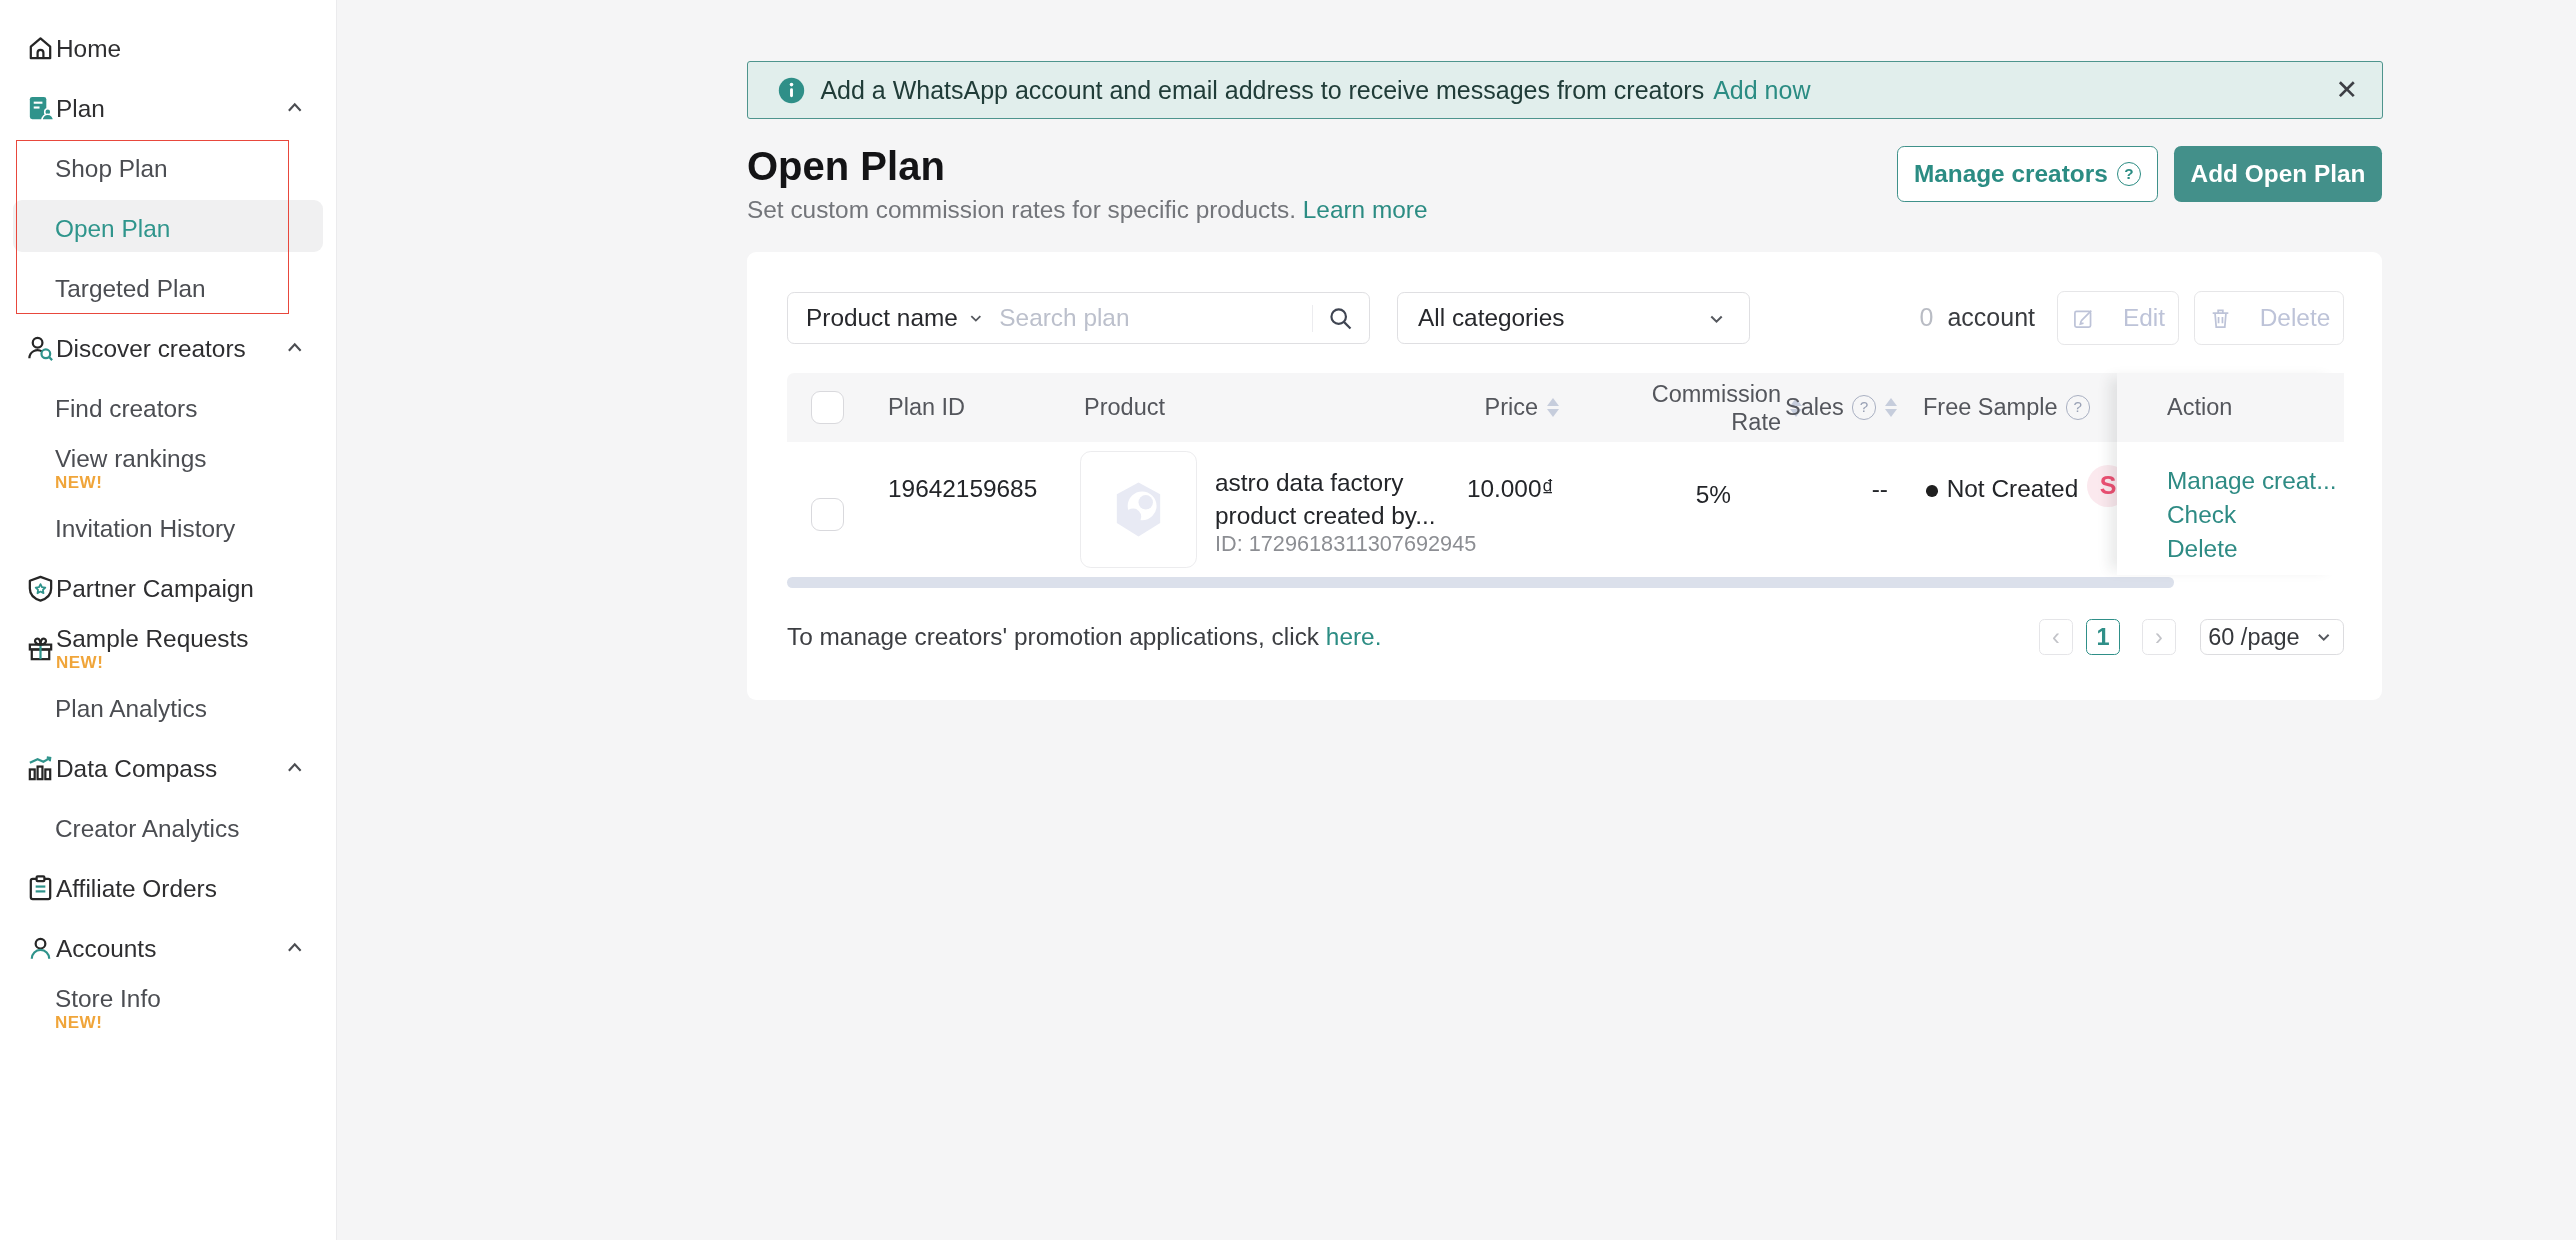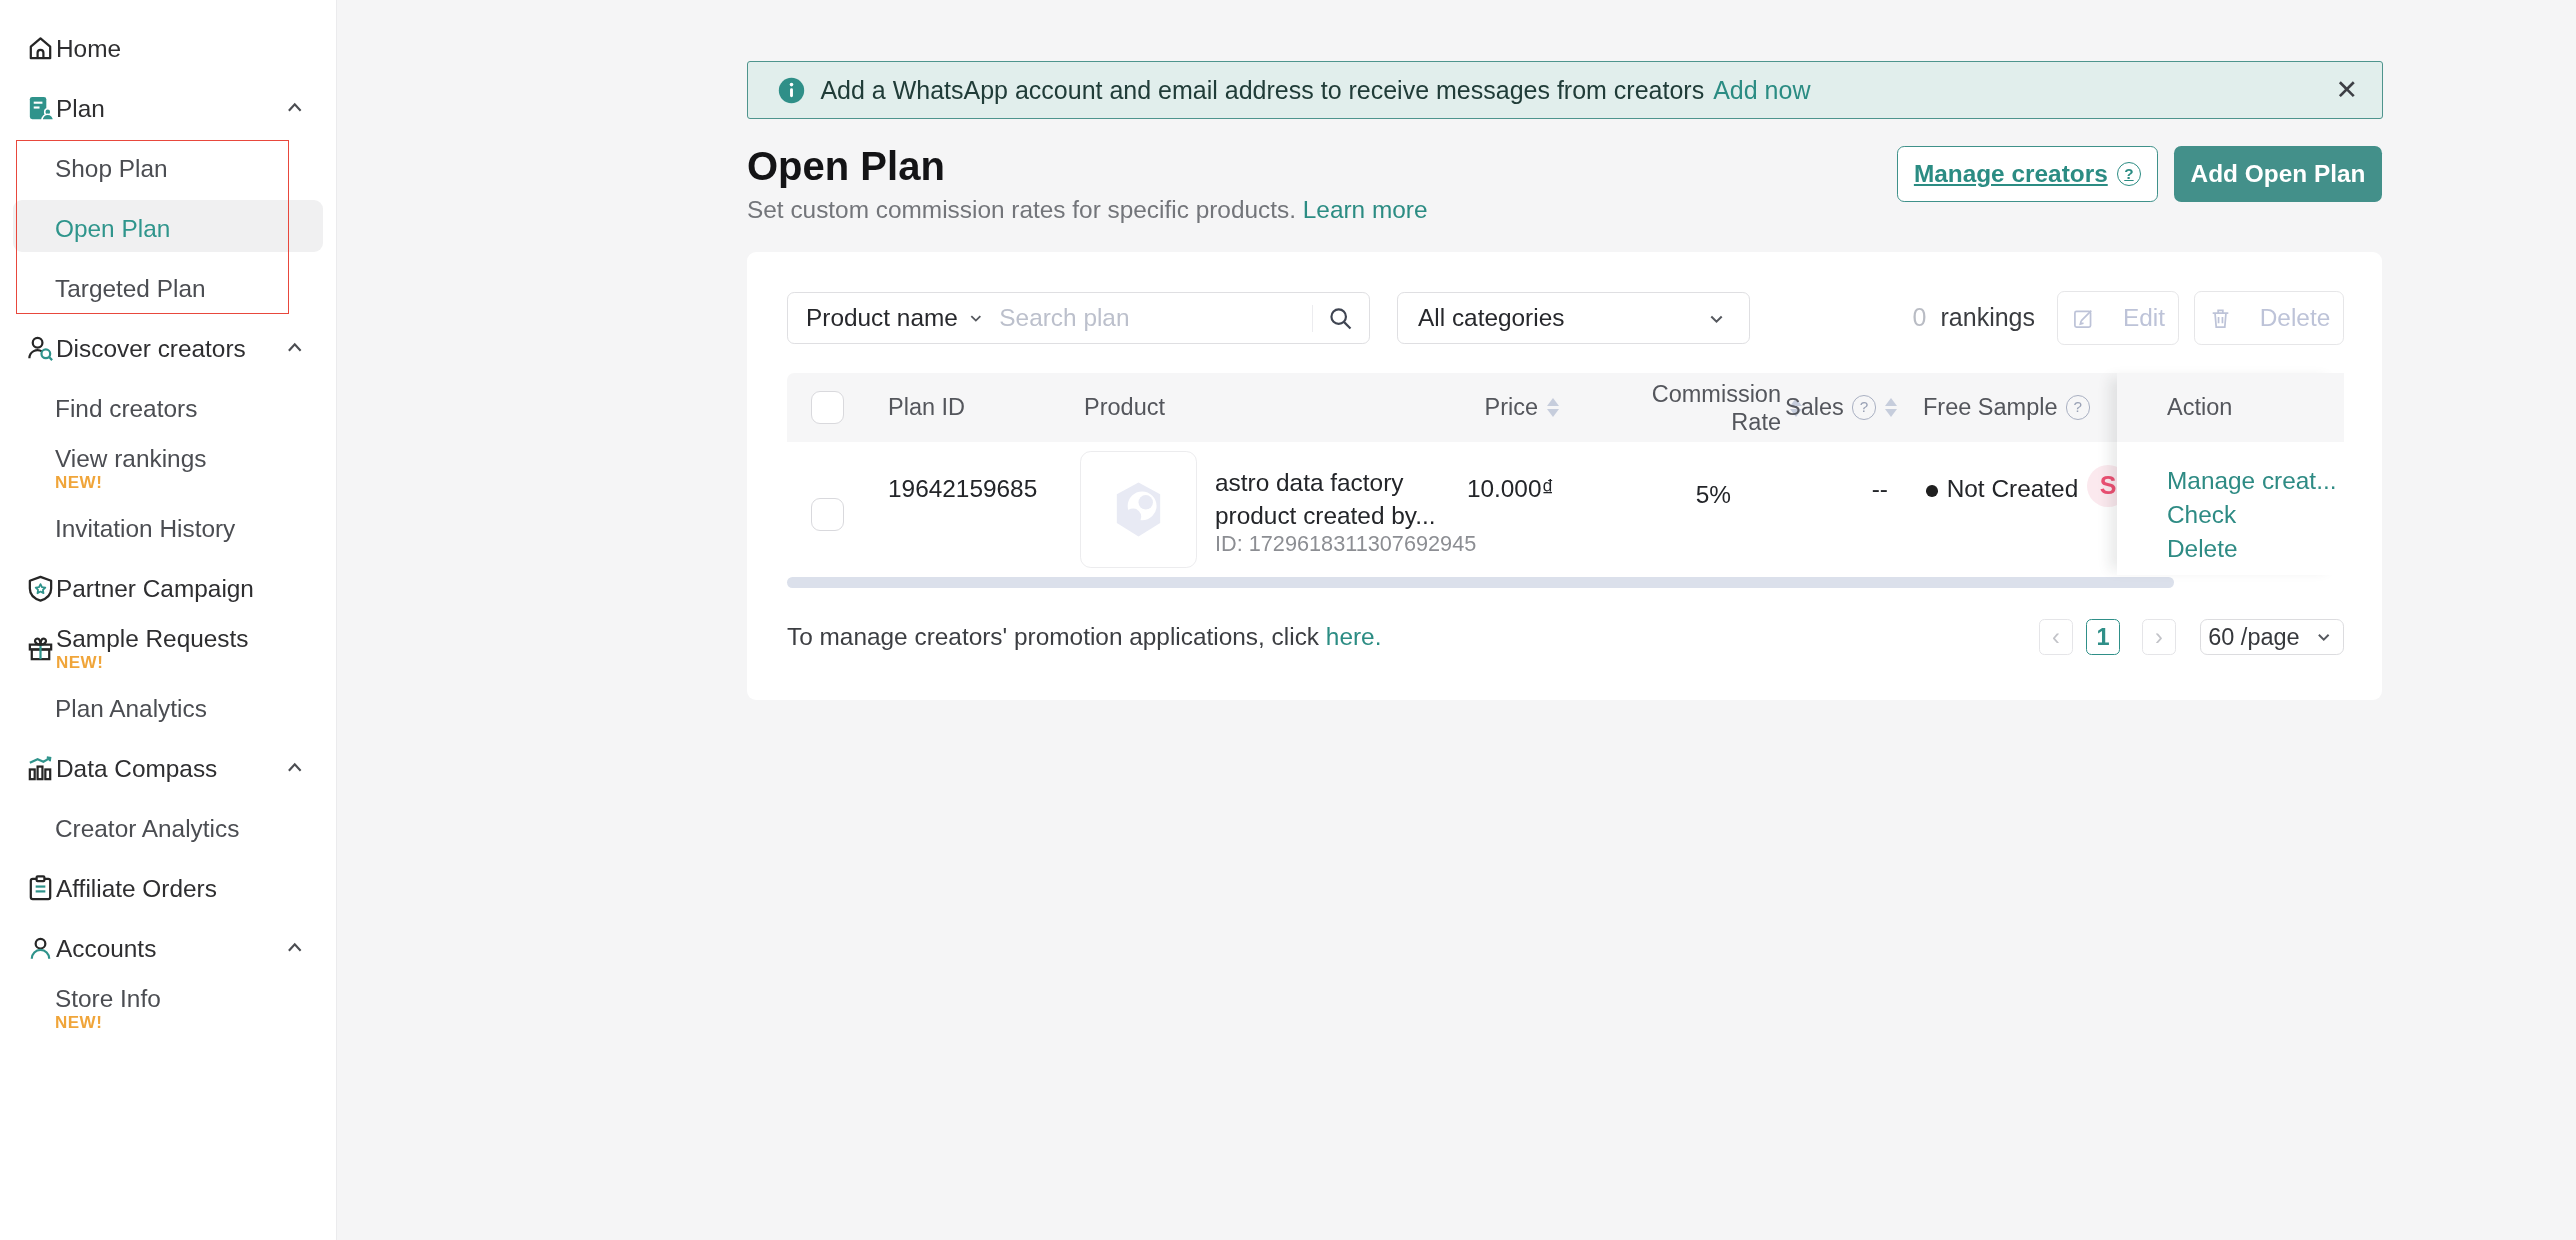--- a/index.html
+++ b/index.html
@@ -35,21 +35,21 @@
   .banner-link { font-size:25px; color:#2b8c83; margin-left:9px; cursor:pointer; }
   .banner-close { margin-left:auto; font-size:27px; color:#3d3f45; cursor:pointer; line-height:27px; }
 
   .page-title { position:absolute; left:410px; top:144px; font-size:40px; font-weight:bold; color:#141416; }
   .page-sub { position:absolute; left:410px; top:196px; font-size:24.4px; color:#73757a; }
   .page-sub .link { color:#2b8c83; cursor:pointer; }
 
   .btn { display:flex; align-items:center; justify-content:center; border-radius:7.2px;
     font-size:24.4px; cursor:pointer; }
   .btn-outline-teal { left:1560px; top:146px; width:261px; height:56px;
-    background:#fff; border:1.8px solid #3f918a; color:#2b8c83; font-weight:bold; gap:9px;text-decoration:underline; }
+    background:#fff; border:1.8px solid #3f918a; color:#2b8c83; font-weight:bold; gap:9px; }
   .btn-teal { left:1837px; top:146px; width:208px; height:56px;
     background:#43908a; color:#ffffff; font-weight:bold; }
   .q-ring { width:24.4px; height:24.4px; border:1.8px solid #2b8c83; border-radius:50%;
     display:flex; align-items:center; justify-content:center; font-size:15.3px; color:#2b8c83; }
   .q-ring::after { content:"?"; }
 
   .card { position:absolute; left:410px; top:252px; width:1635px; height:448px;
     background:#ffffff; border-radius:9px; }
 
   
@@ -317,21 +317,21 @@
       <span>All categories</span>
       <span class="chev-d" style="display:flex;">
           <svg width="25" height="25" viewBox="0 0 24 24">
             <polyline points="7,10 12,15 17,10" fill="none" stroke="#55585e" stroke-width="2"></polyline>
           </svg>
         </span>
     </div>
 
     <div class="sel-count abs">
       <span class="num">0</span>
-      <span class="lbl">rankings</span>
+      <span class="lbl">account</span>
     </div>
 
     <div class="btn btn-disabled edit-btn abs">
       <svg width="25" height="25" viewBox="0 0 32 32" fill="none">
           <rect x="5" y="7" width="20" height="20" rx="2" stroke="#bdc3d8" stroke-width="2.2"></rect>
           <path d="M13 19 L26 6 M13 19 l-1 4 4 -1" stroke="#bdc3d8" stroke-width="2.2"></path>
         </svg>
       <span>Edit</span>
     </div>
     <div class="btn btn-disabled del-btn abs">

